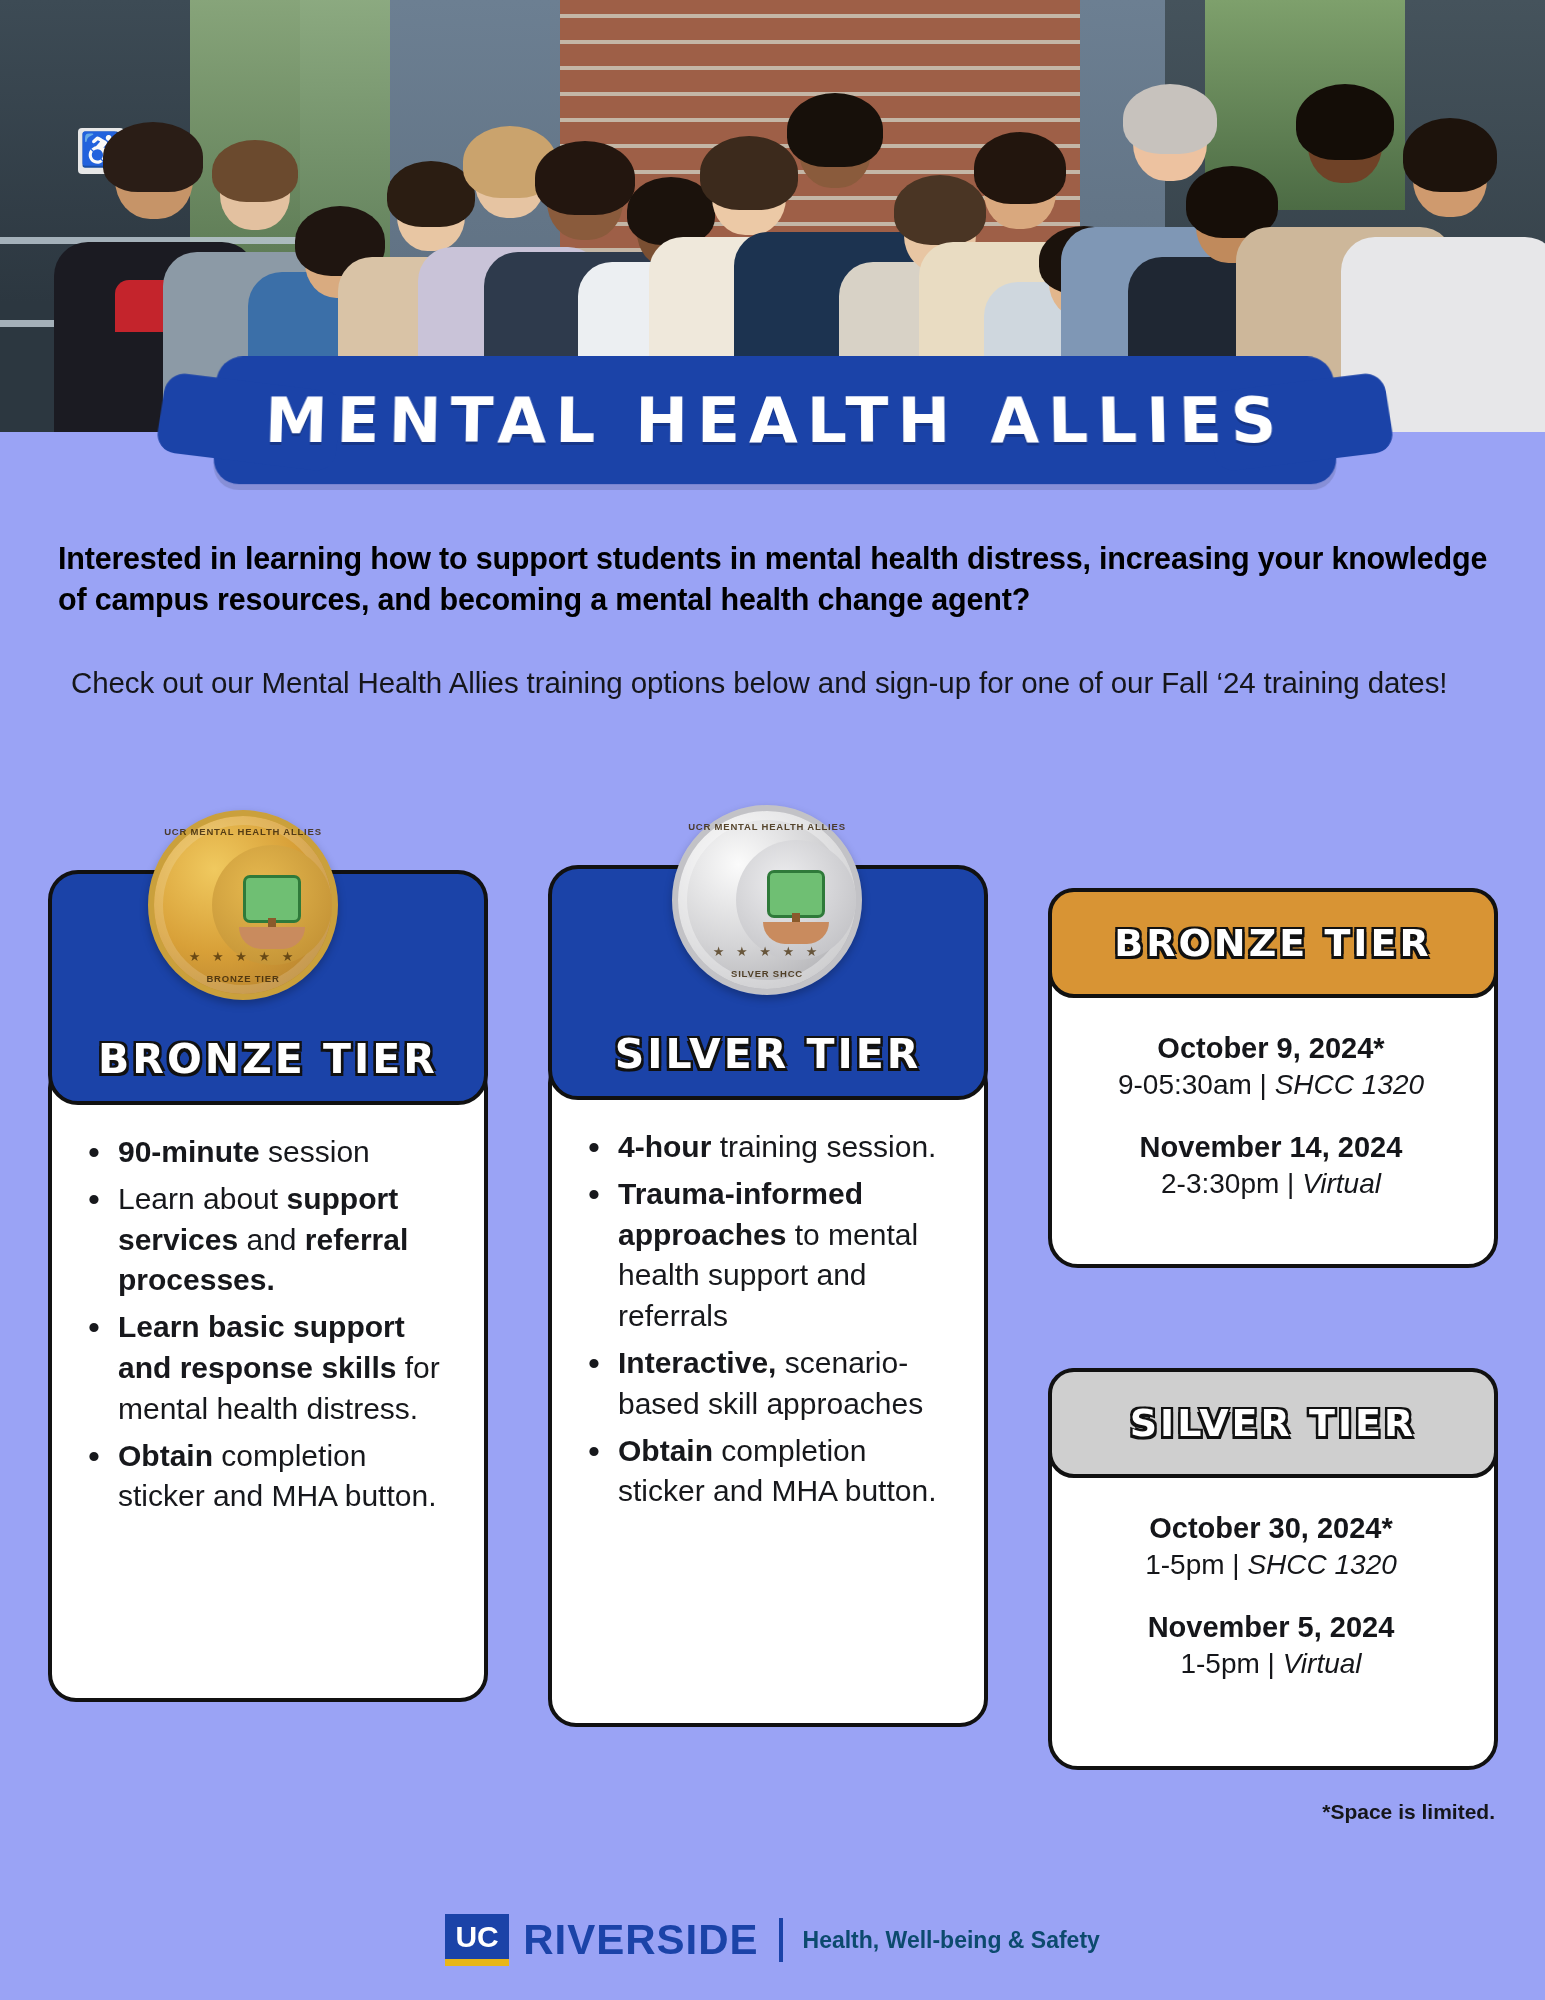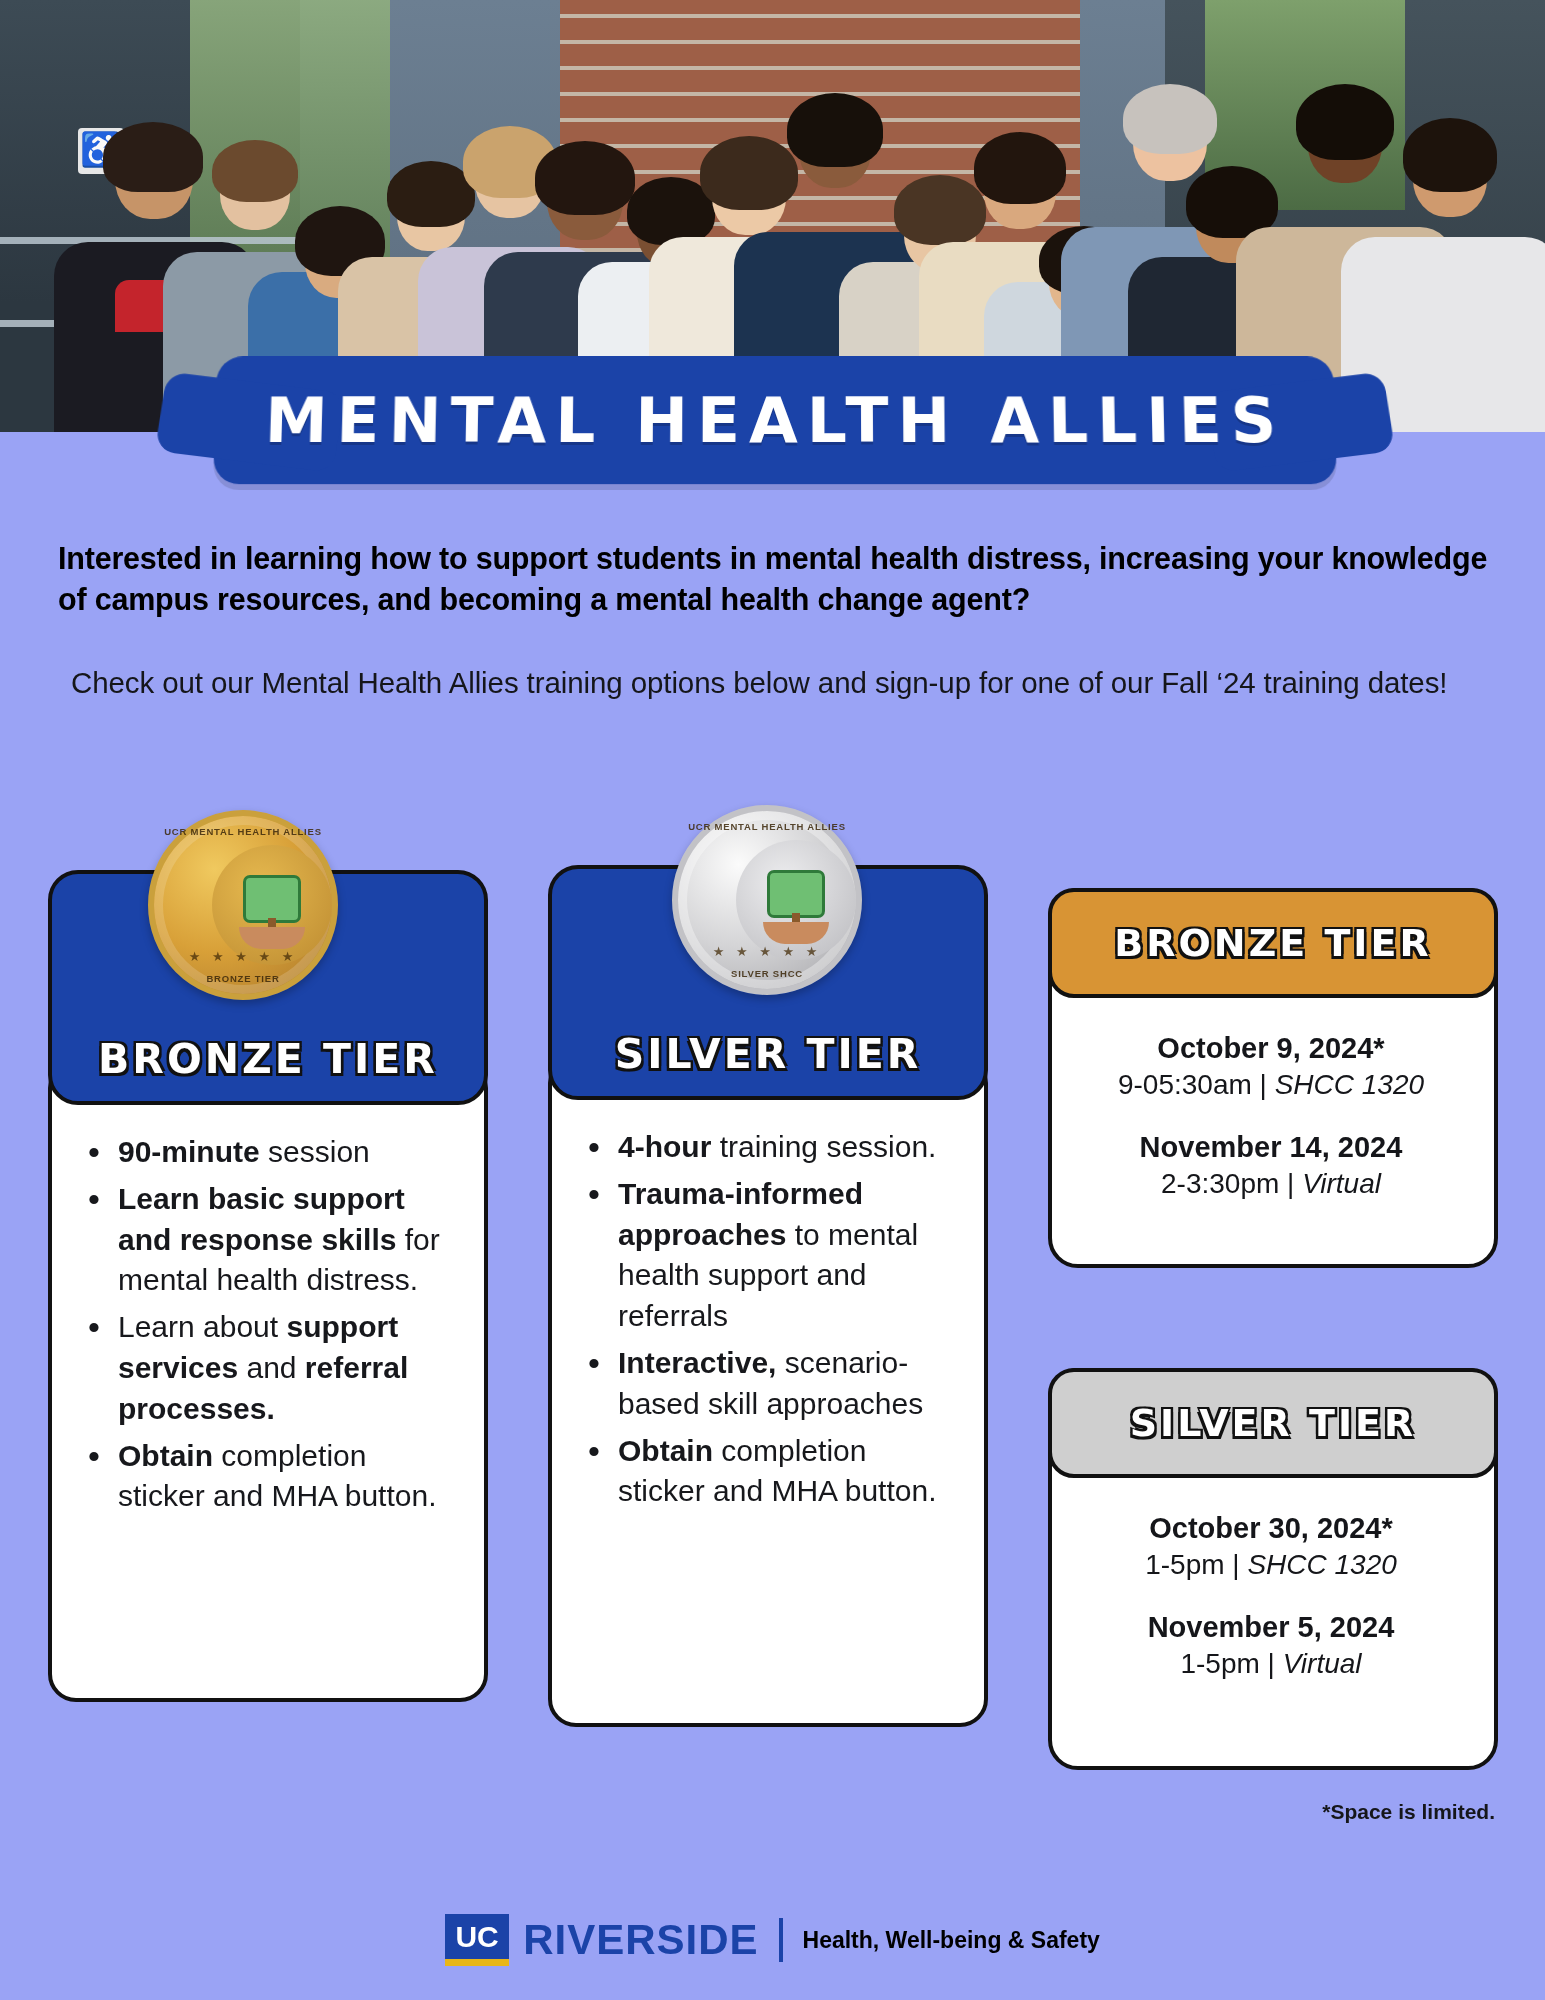--- a/index.html
+++ b/index.html
@@ -268,21 +268,21 @@
     width: 64px; height: 52px; background: #1b43a8;
     color: #fff; font-weight: bold; font-size: 30px;
     display:flex; align-items:center; justify-content:center;
     border-bottom: 7px solid #e8b617;
     letter-spacing: 0px;
   }
   .uc-word {
     font-size: 42px; font-weight: bold; letter-spacing: 1px; color: #1b43a8;
   }
   .uc-divider { width: 4px; height: 44px; background: #1b43a8; margin: 0 6px; }
-  .uc-tag { font-size: 23px; font-weight: bold; color: #000000; }
+  .uc-tag { font-size: 23px; font-weight: bold; color: #0c4a6e; }
 </style>
 </head>
 <body>
 
 <div class="hero">
   <div class="hero-bg-left"></div>
   <div class="hero-bg-left2"></div>
   <div class="hero-bg-brick"></div>
   <div class="hero-bg-right"></div>
   <div class="hero-bg-right2"></div>
@@ -405,22 +405,22 @@
     <div class="top">UCR MENTAL HEALTH ALLIES</div>
     <div class="bot">SILVER SHCC</div>
   </div>
   <div class="medal-stars">★ ★ ★ ★ ★</div>
 </div>
 
 <div class="tier-card" id="card-bronze">
   <div class="body-block">
     <ul id="bronze-list">
         <li><b>90-minute</b><span> session</span></li>
+        <li><span>Learn about </span><b>support services</b><span> and </span><b>referral processes.</b></li>
         <li><b>Learn basic support and response skills</b><span> for mental health distress.</span></li>
-        <li><span>Learn about </span><b>support services</b><span> and </span><b>referral processes.</b></li>
         <li><b>Obtain</b><span> completion sticker and MHA button.</span></li>
       </ul>
   </div>
   <div class="head-block">
     <div class="head-label">BRONZE TIER</div>
   </div>
 </div>
 
 <div class="tier-card" id="card-silver">
   <div class="body-block">

